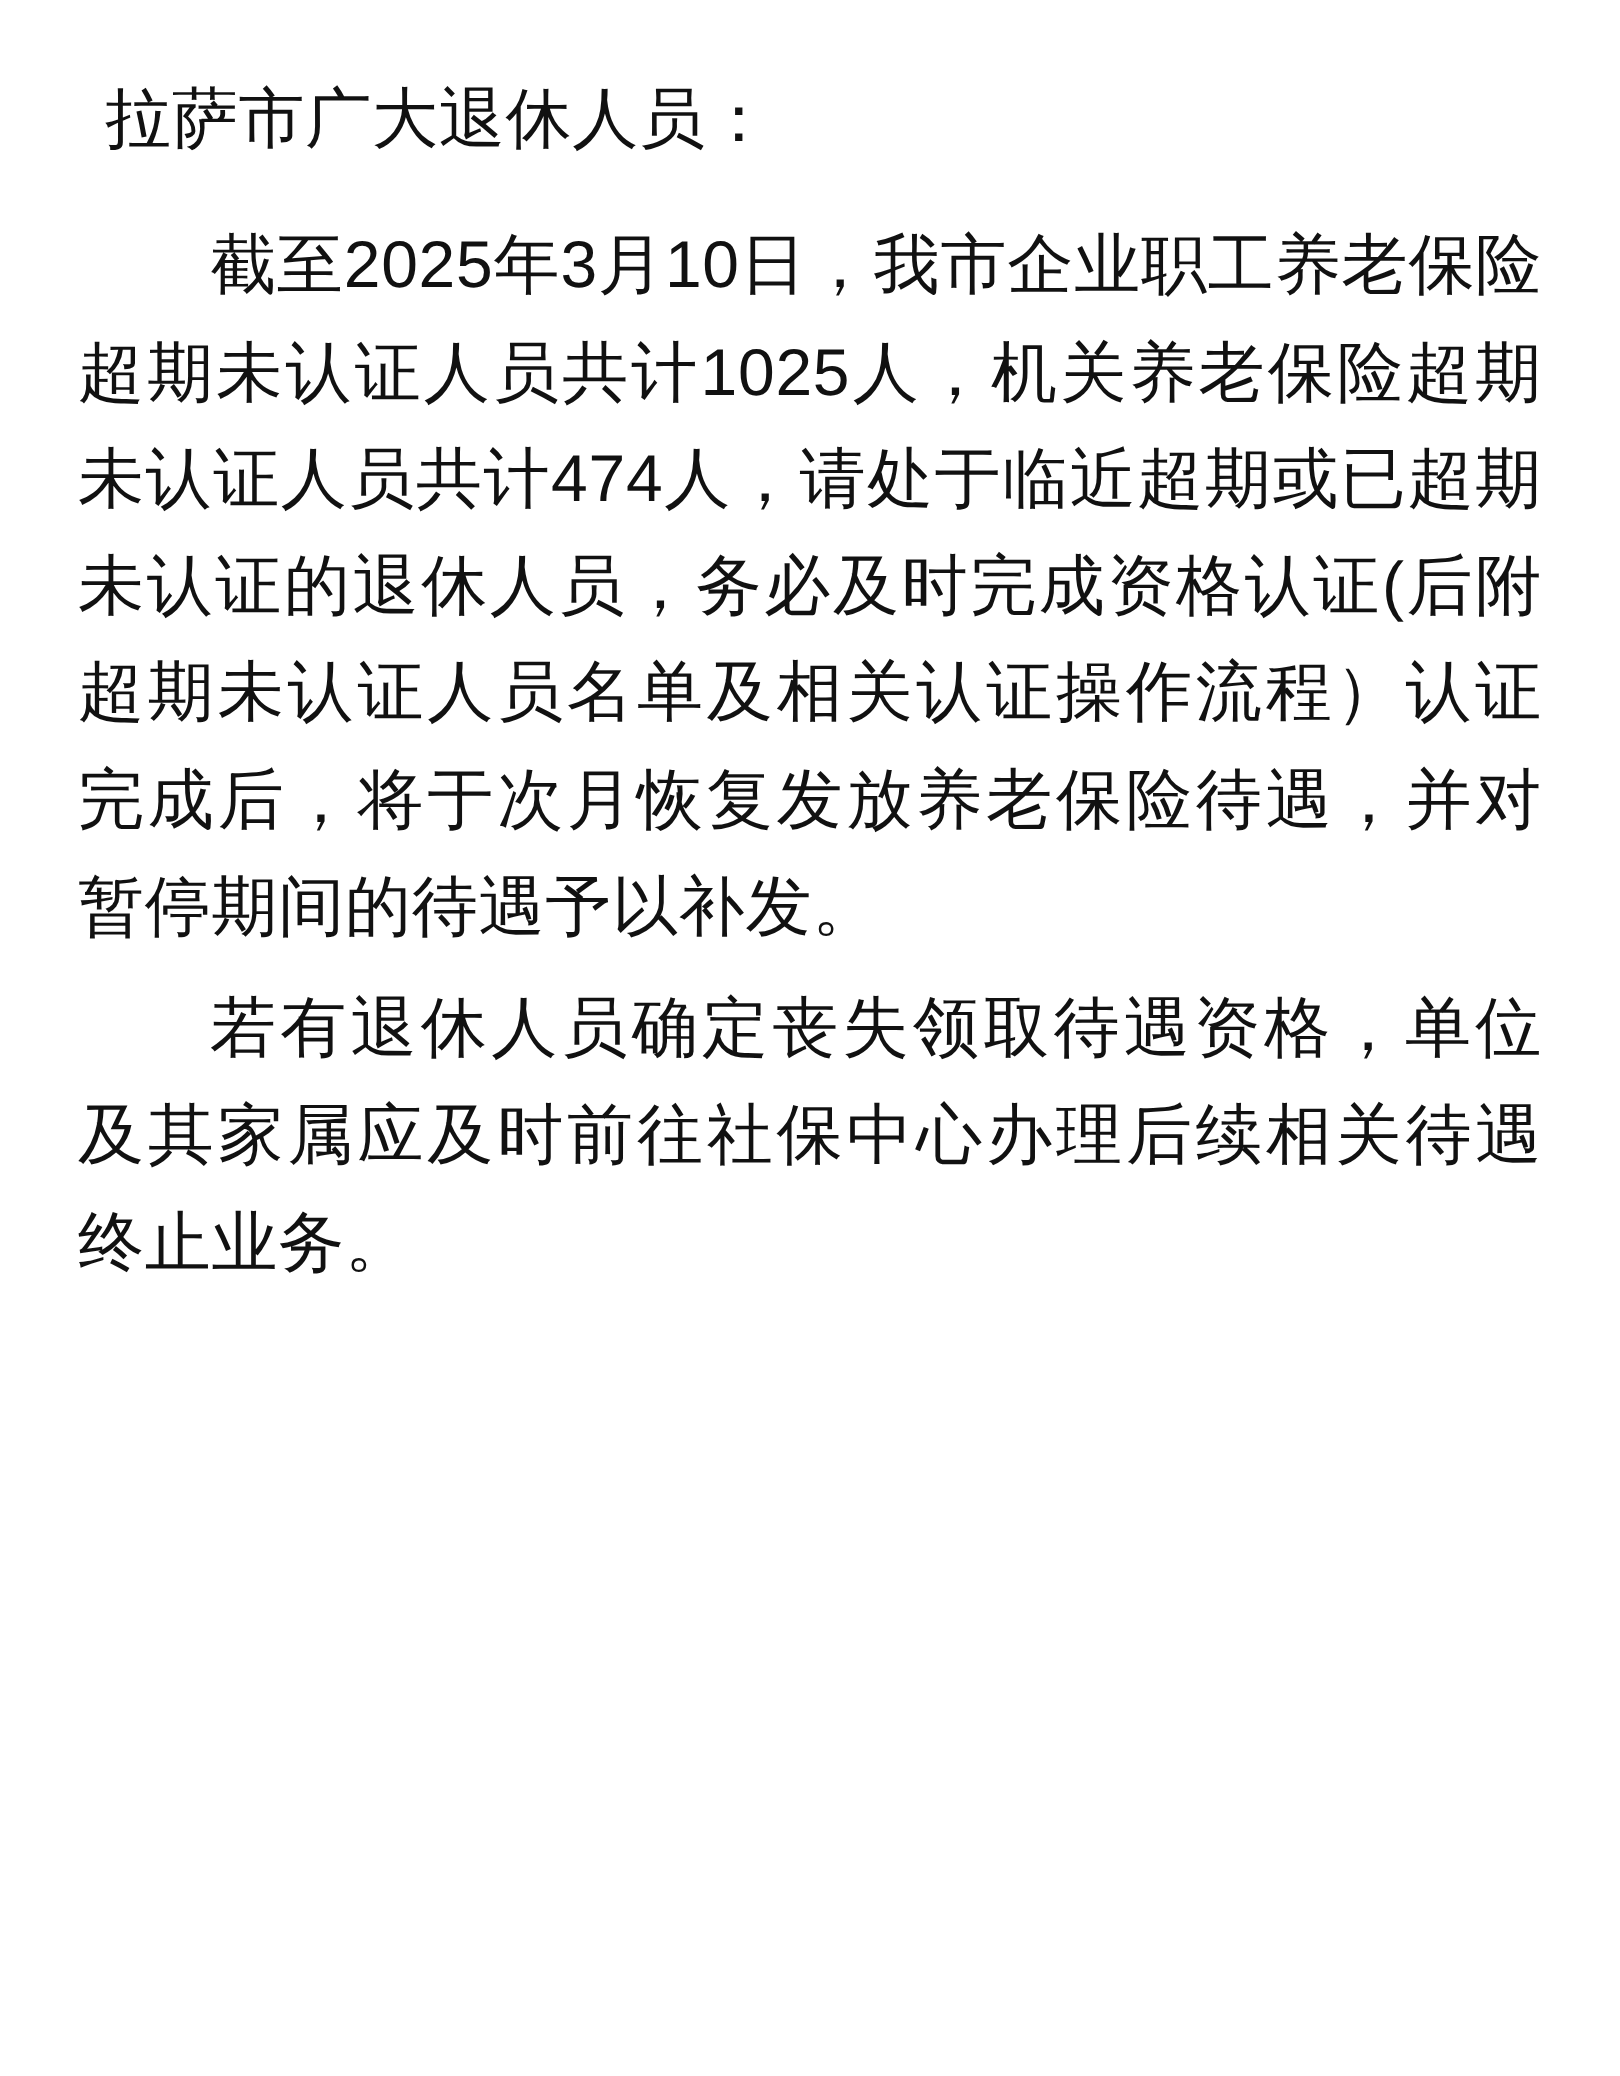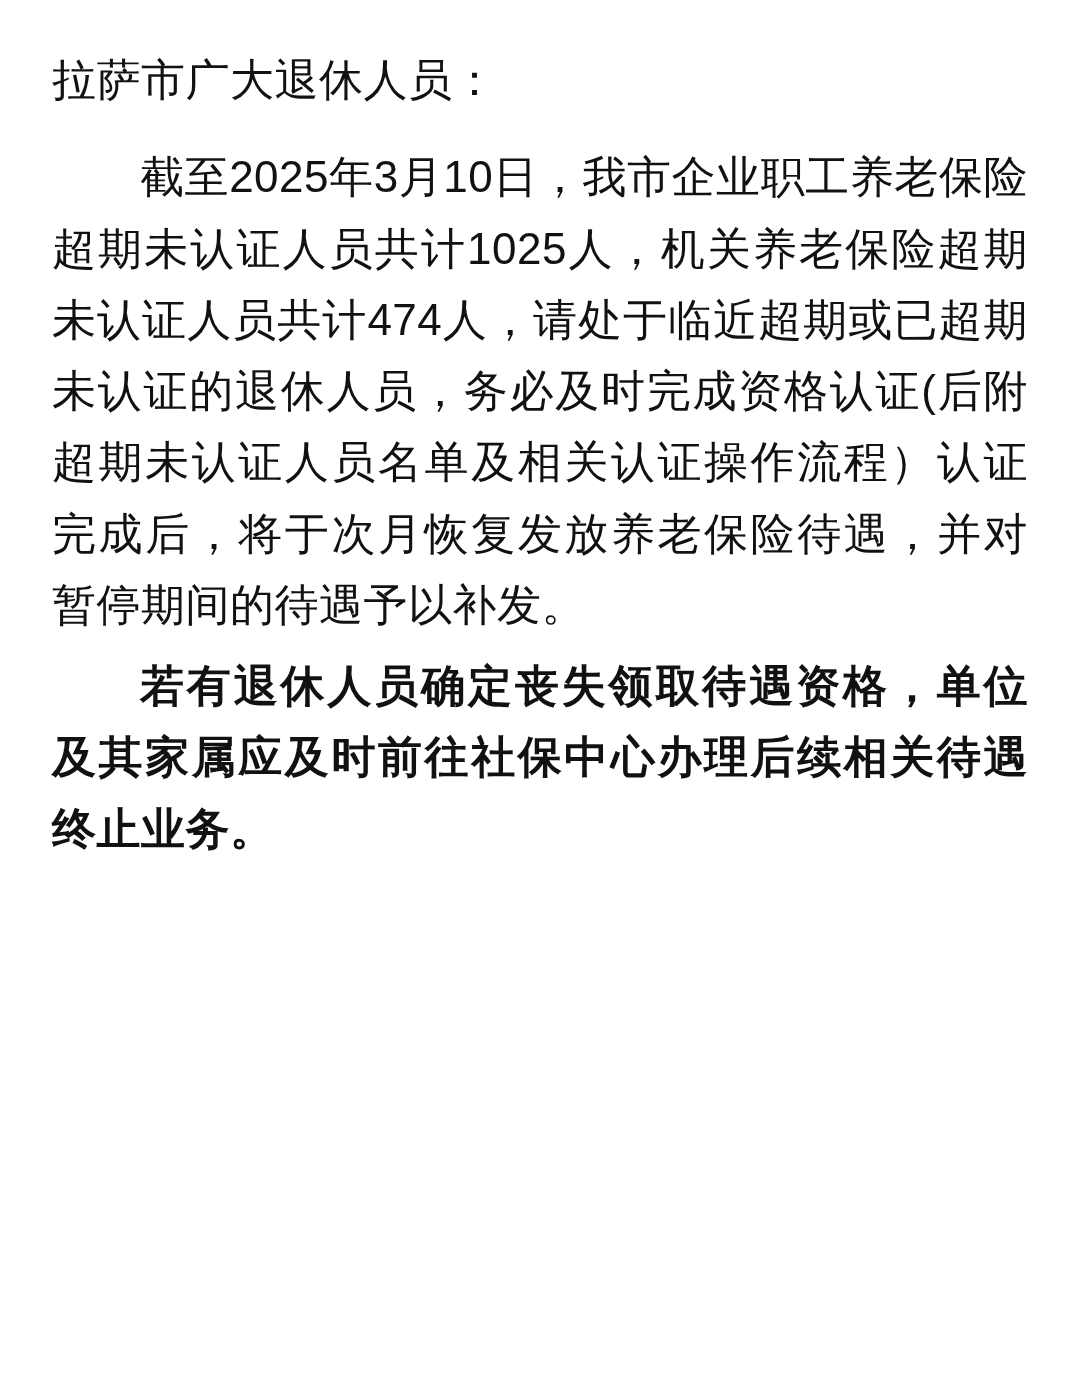--- a/index.html
+++ b/index.html
@@ -23,29 +23,28 @@
   }
   .doc-body {
     font-size: 44px;
     line-height: 1.62;
     letter-spacing: 0.5px;
     color: #111111;
     text-align: justify;
     text-justify: inter-ideograph;
   }
   .salutation {
-    margin: 0 0 26px 0;
+    margin: 0 0 26px 18px;
   }
   .para {
     margin: 0 0 10px 0;
     text-indent: 2em;
   }
   .para:last-child {
     margin-bottom: 0;
-    font-weight: bold;
   }
 </style>
 </head>
 <body>
 
 <div class="page">
   <div class="doc-body">
     <p class="salutation">拉萨市广大退休人员：</p>
     <p class="para">截至2025年3月10日，我市企业职工养老保险超期未认证人员共计1025人，机关养老保险超期未认证人员共计474人，请处于临近超期或已超期未认证的退休人员，务必及时完成资格认证(后附超期未认证人员名单及相关认证操作流程）认证完成后，将于次月恢复发放养老保险待遇，并对暂停期间的待遇予以补发。</p>
     <p class="para">若有退休人员确定丧失领取待遇资格，单位及其家属应及时前往社保中心办理后续相关待遇终止业务。</p>

